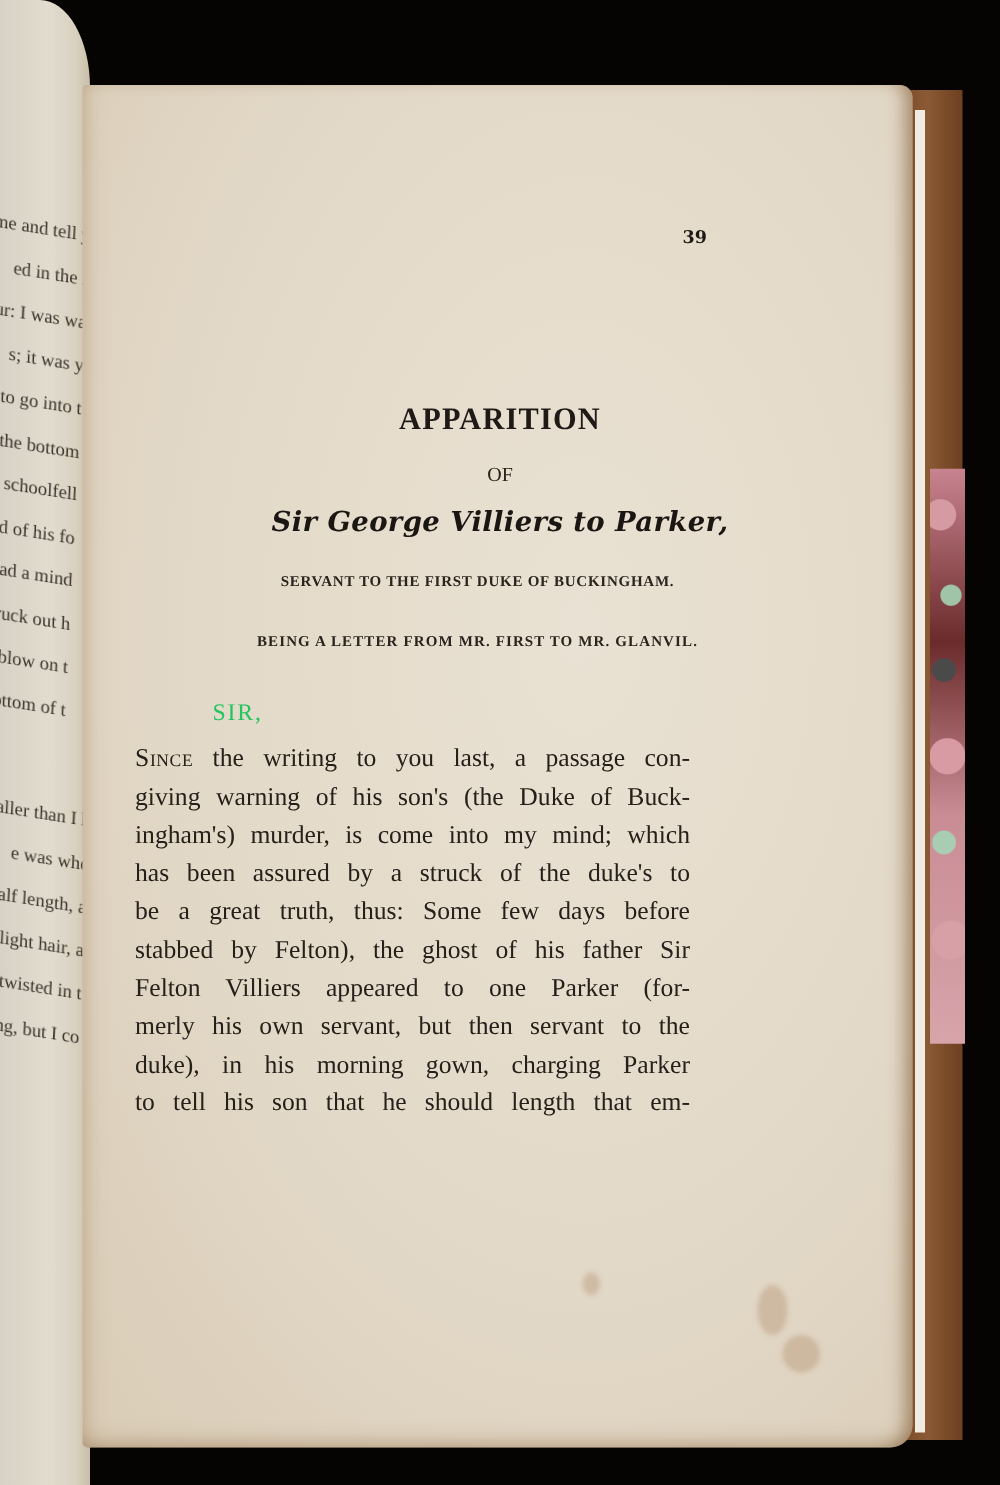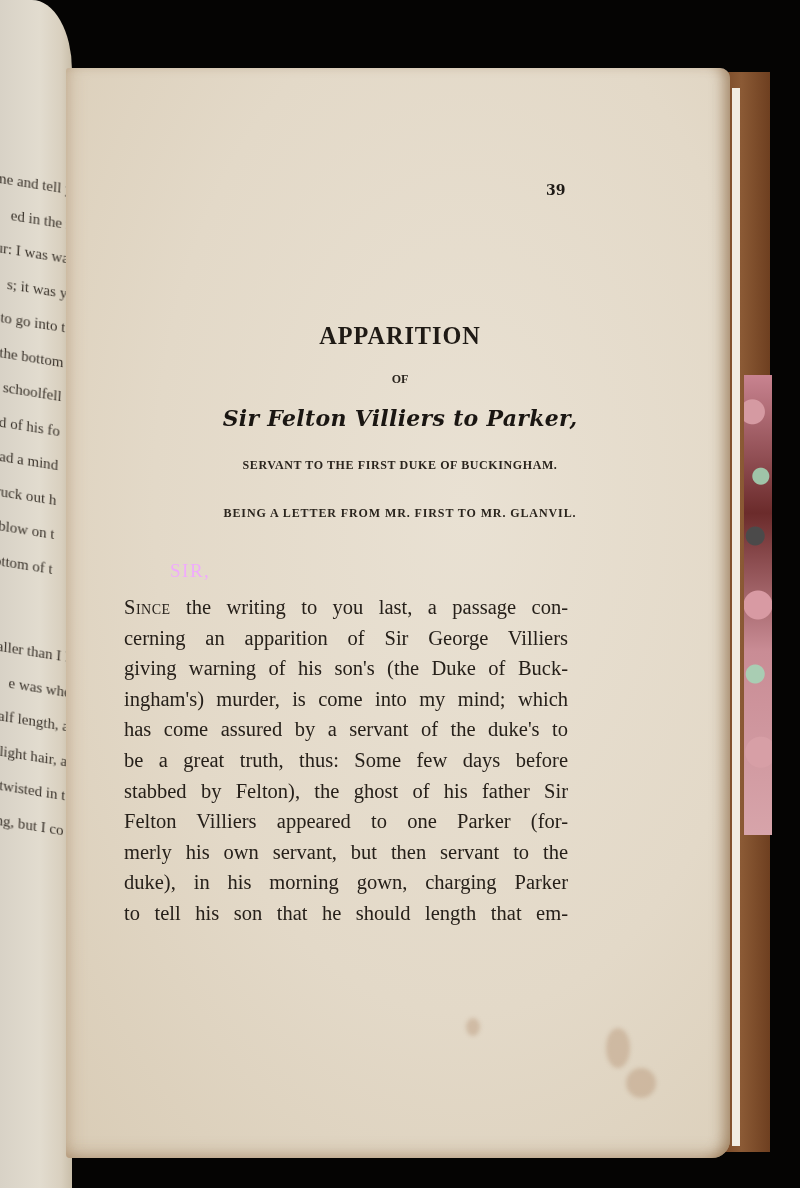--- a/index.html
+++ b/index.html
@@ -59,39 +59,39 @@
     font-size:14px; font-weight:bold; color:#1d1915;
     font-family:"DejaVu Serif",serif;
   }
   .title {
     position:absolute; left:0; width:800px; top:322px; text-align:center;
     font-size:25px; font-weight:bold; color:#1f1a15; letter-spacing:1px;
     transform:scaleX(0.97);
   }
   .of {
     position:absolute; left:0; width:700px; margin-left:50px; top:372px; text-align:center;
-    font-size:12px; font-weight:bold; color:#2a241d;
+    font-size:16px; font-weight:normal; color:#2a241d;
   }
   .blackletter {
     position:absolute; left:0; width:700px; margin-left:50px; top:405px; text-align:center;
     font-size:22px; font-weight:bold; color:#1a1612;
     font-family:"DejaVu Serif",serif; font-style:italic; letter-spacing:0.3px;
   }
   .subtitle {
-    position:absolute; left:0; width:700px; margin-left:50px; text-align:center;
+    position:absolute; left:0; width:700px; margin-left:32px; text-align:center;
     font-size:12px; font-weight:bold; color:#2a241d; letter-spacing:0.6px;
   }
   .subtitle.s1 { top:458px; }
   .subtitle.s2 { top:506px; letter-spacing:0.9px; }
   .salutation {
     position:absolute; left:170px; top:560px;
-    font-size:19px; color:#f0abfc; letter-spacing:1.5px;
+    font-size:19px; color:#22c55e; letter-spacing:1.5px;
   }
   .body-text {
-    position:absolute; left:124px; top:592px; width:444px;
+    position:absolute; left:108px; top:592px; width:444px;
     font-size:20.5px; line-height:30.6px; color:#26201a;
     text-align:justify; text-align-last:justify;
   }
   .body-text .line { display:block; white-space:nowrap; text-align:justify; text-align-last:justify; }
   .sc { font-variant:small-caps; letter-spacing:0.5px; }
   .spot { position:absolute; border-radius:50%; background:rgba(150,100,60,0.25); filter:blur(2px); }
 </style>
 </head>
 <body>
 
@@ -126,30 +126,29 @@
 
 <div class="page">
   <div class="spot" style="left:400px;top:950px;width:14px;height:18px;"></div>
   <div class="spot" style="left:540px;top:960px;width:24px;height:40px;"></div>
   <div class="spot" style="left:560px;top:1000px;width:30px;height:30px;"></div>
 </div>
 
 <div class="page-number">39</div>
 <div class="title">APPARITION</div>
 <div class="of">OF</div>
-<div class="blackletter">Sir Felton Villiers to Parker,</div>
+<div class="blackletter">Sir George Villiers to Parker,</div>
 <div class="subtitle s1">SERVANT TO THE FIRST DUKE OF BUCKINGHAM.</div>
 <div class="subtitle s2">BEING A LETTER FROM MR. FIRST TO MR. GLANVIL.</div>
 <div class="salutation">SIR,</div>
 
 <div class="body-text">
   <span class="line"><span class="sc">Since</span><span> the writing to you last, a passage con-</span></span>
-  <span class="line">cerning an apparition of Sir George Villiers</span>
   <span class="line">giving warning of his son's (the Duke of Buck-</span>
   <span class="line">ingham's) murder, is come into my mind; which</span>
-  <span class="line">has come assured by a servant of the duke's to</span>
+  <span class="line">has been assured by a struck of the duke's to</span>
   <span class="line">be a great truth, thus: Some few days before</span>
   <span class="line">stabbed by Felton), the ghost of his father Sir</span>
   <span class="line">Felton Villiers appeared to one Parker (for-</span>
   <span class="line">merly his own servant, but then servant to the</span>
   <span class="line">duke), in his morning gown, charging Parker</span>
   <span class="line">to tell his son that he should length that em-</span>
 </div>
 
 </body></html>

